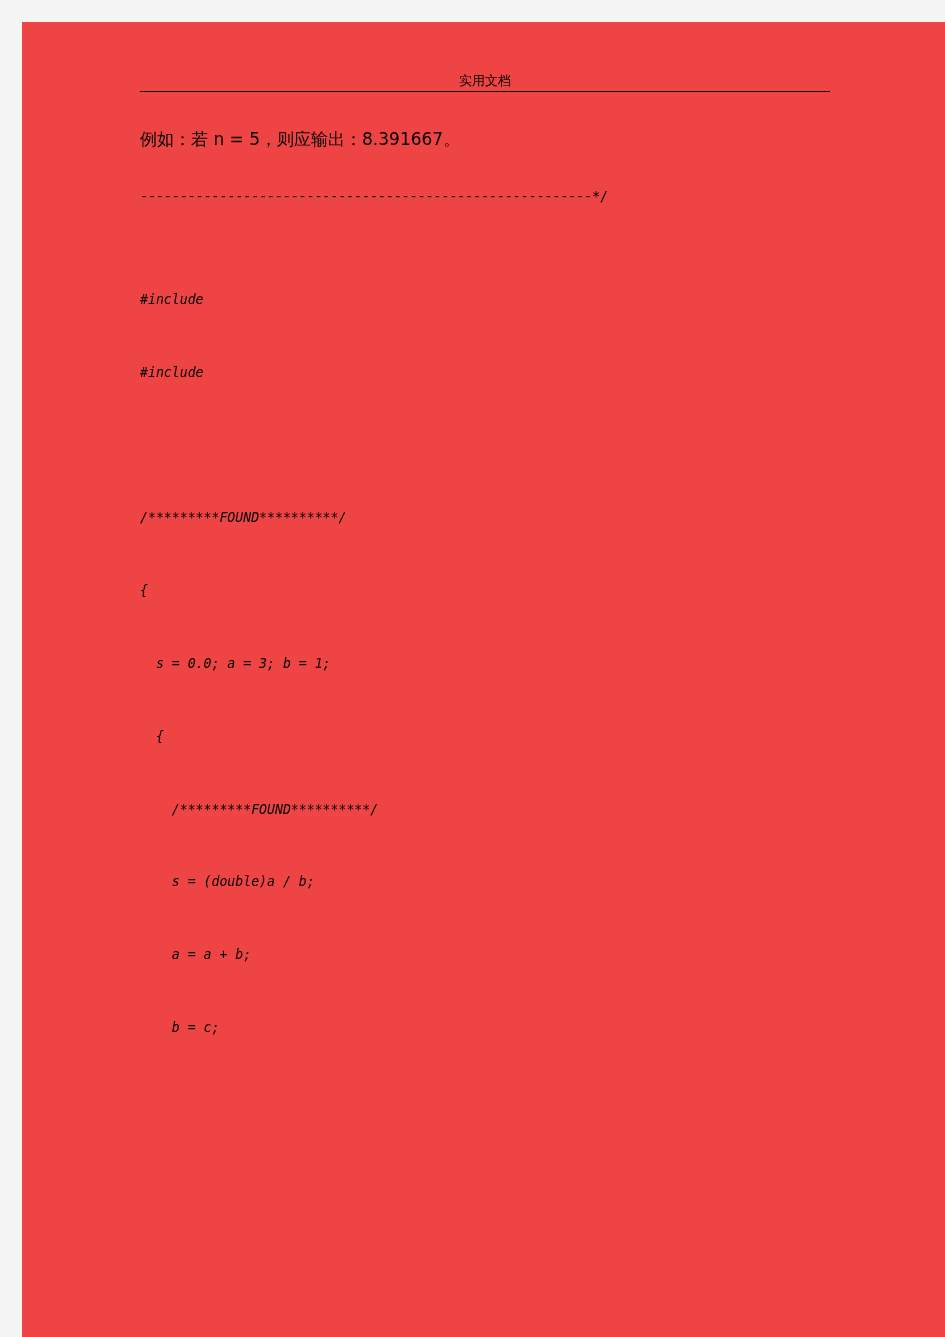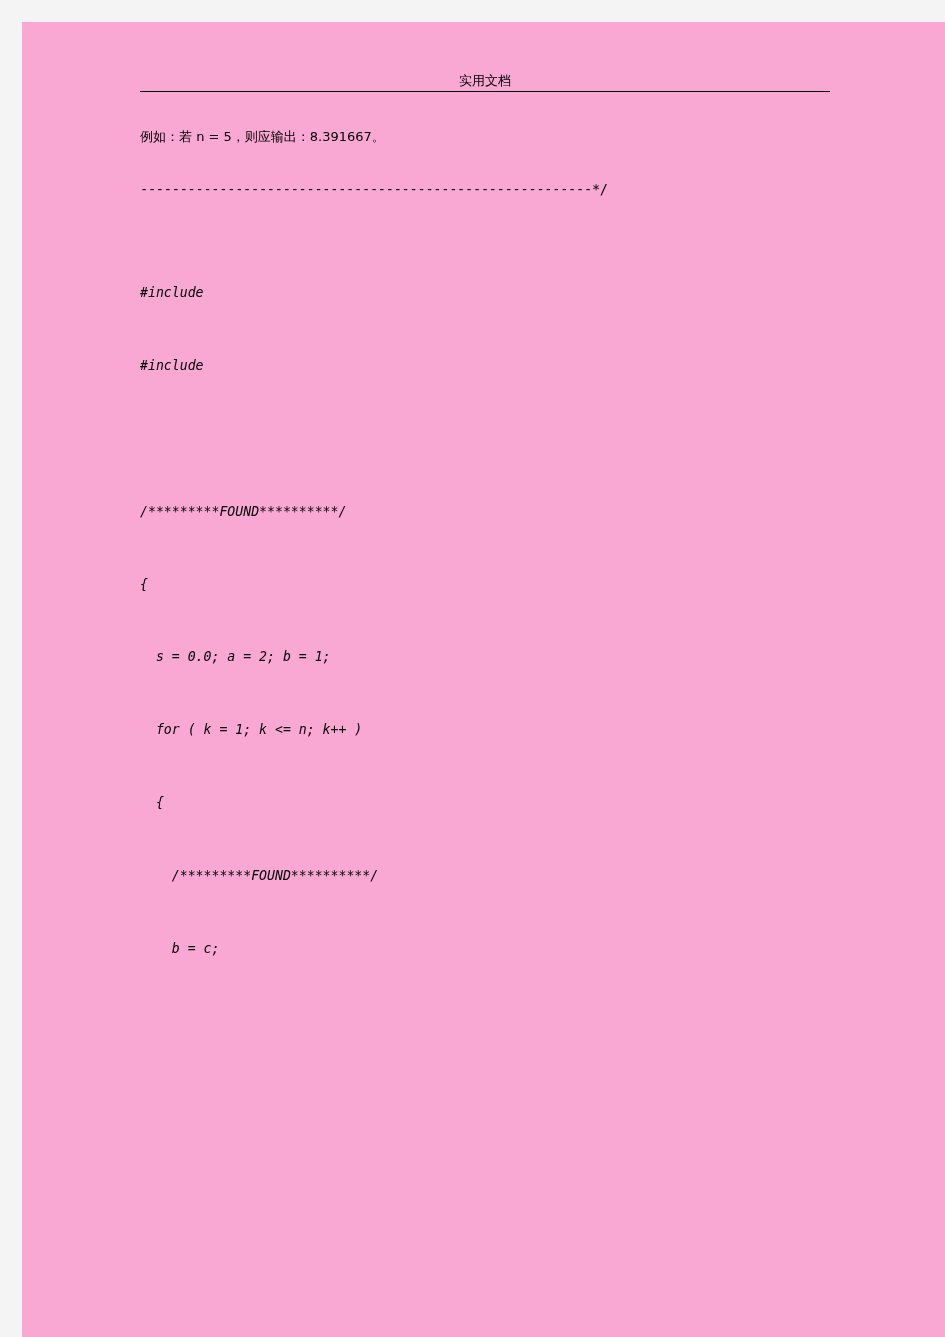--- a/index.html
+++ b/index.html
@@ -15,21 +15,21 @@
     font-family: "Liberation Sans", sans-serif;
   }
 
   
   #page-sheet {
     position: absolute;
     left: 22px;
     top: 22px;
     right: 0;
     bottom: 0;
-    background: #f9a8d4;
+    background: #ef4444;
   }
 
   #content {
     position: absolute;
     left: 118px;   
     top: 52px;     
     width: 690px;
   }
 
   
@@ -44,21 +44,21 @@
   .header-rule {
     border: 0;
     border-top: 1.6px solid #000;
     margin: 0 0 0 0;
     width: 100%;
   }
 
   
   .prose {
     font-family: "DejaVu Sans", sans-serif;
-    font-size: 13px;
+    font-size: 17px;
     color: #000;
     line-height: 1.62;
     white-space: pre-wrap;
   }
   .gap-lg { height: 34px; }
 
   
   .rule-line {
     font-family: "DejaVu Sans Mono", monospace;
     font-size: 13.5px;
@@ -97,24 +97,25 @@
     <div class="rule-line">---------------------------------------------------------*/</div>
 
     <div class="gap-lg"></div>
 
     <div class="code">
       <div class="code-line">#include</div>
       <div class="code-line">#include</div>
       <div class="code-blank"></div>
       <div class="code-line">/*********FOUND**********/</div>
       <div class="code-line">{</div>
-      <div class="code-line">  s = 0.0; a = 2; b = 1;</div>
-      <div class="code-line">  for ( k = 1; k &lt;= n; k++ )</div>
+      <div class="code-line">  s = 0.0; a = 3; b = 1;</div>
       <div class="code-line">  {</div>
       <div class="code-line">    /*********FOUND**********/</div>
+      <div class="code-line">    s = (double)a / b;</div>
+      <div class="code-line">    a = a + b;</div>
       <div class="code-line">    b = c;</div>
       
       
       
       
       
       
       
       
       

